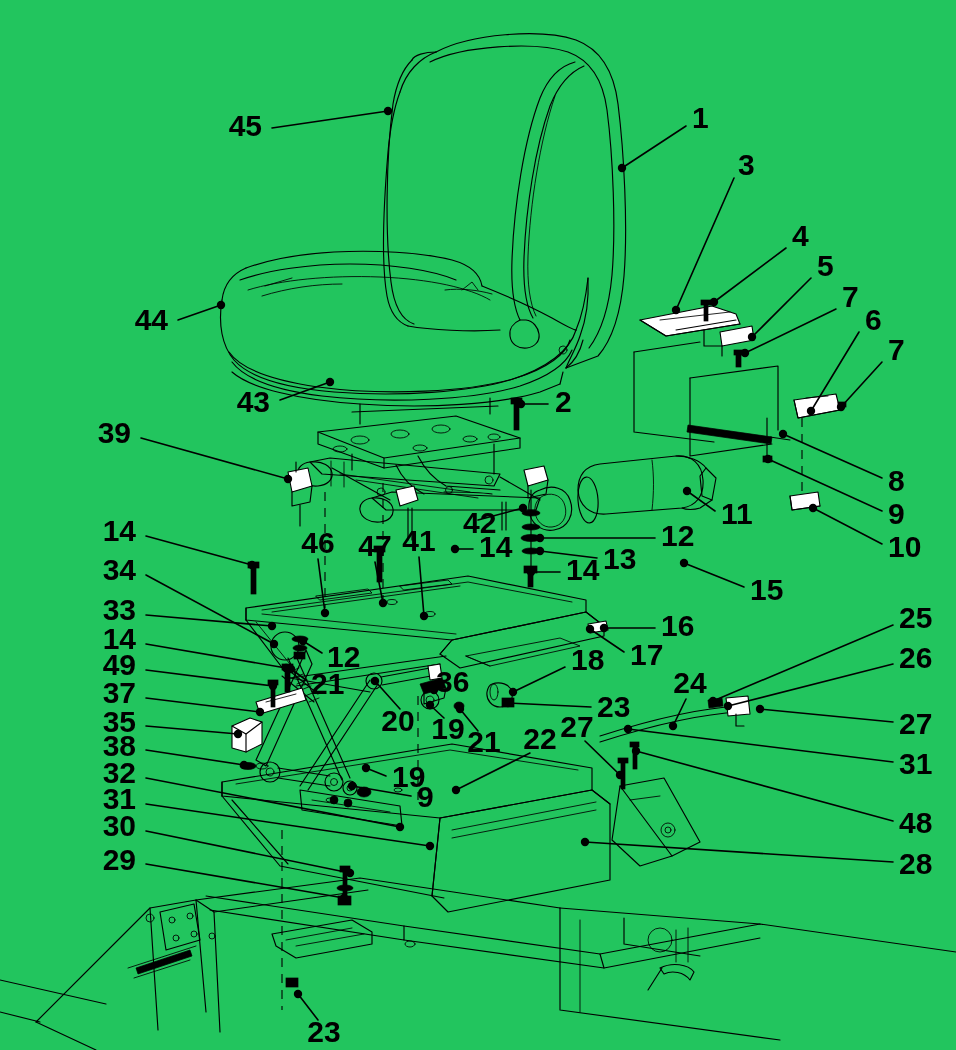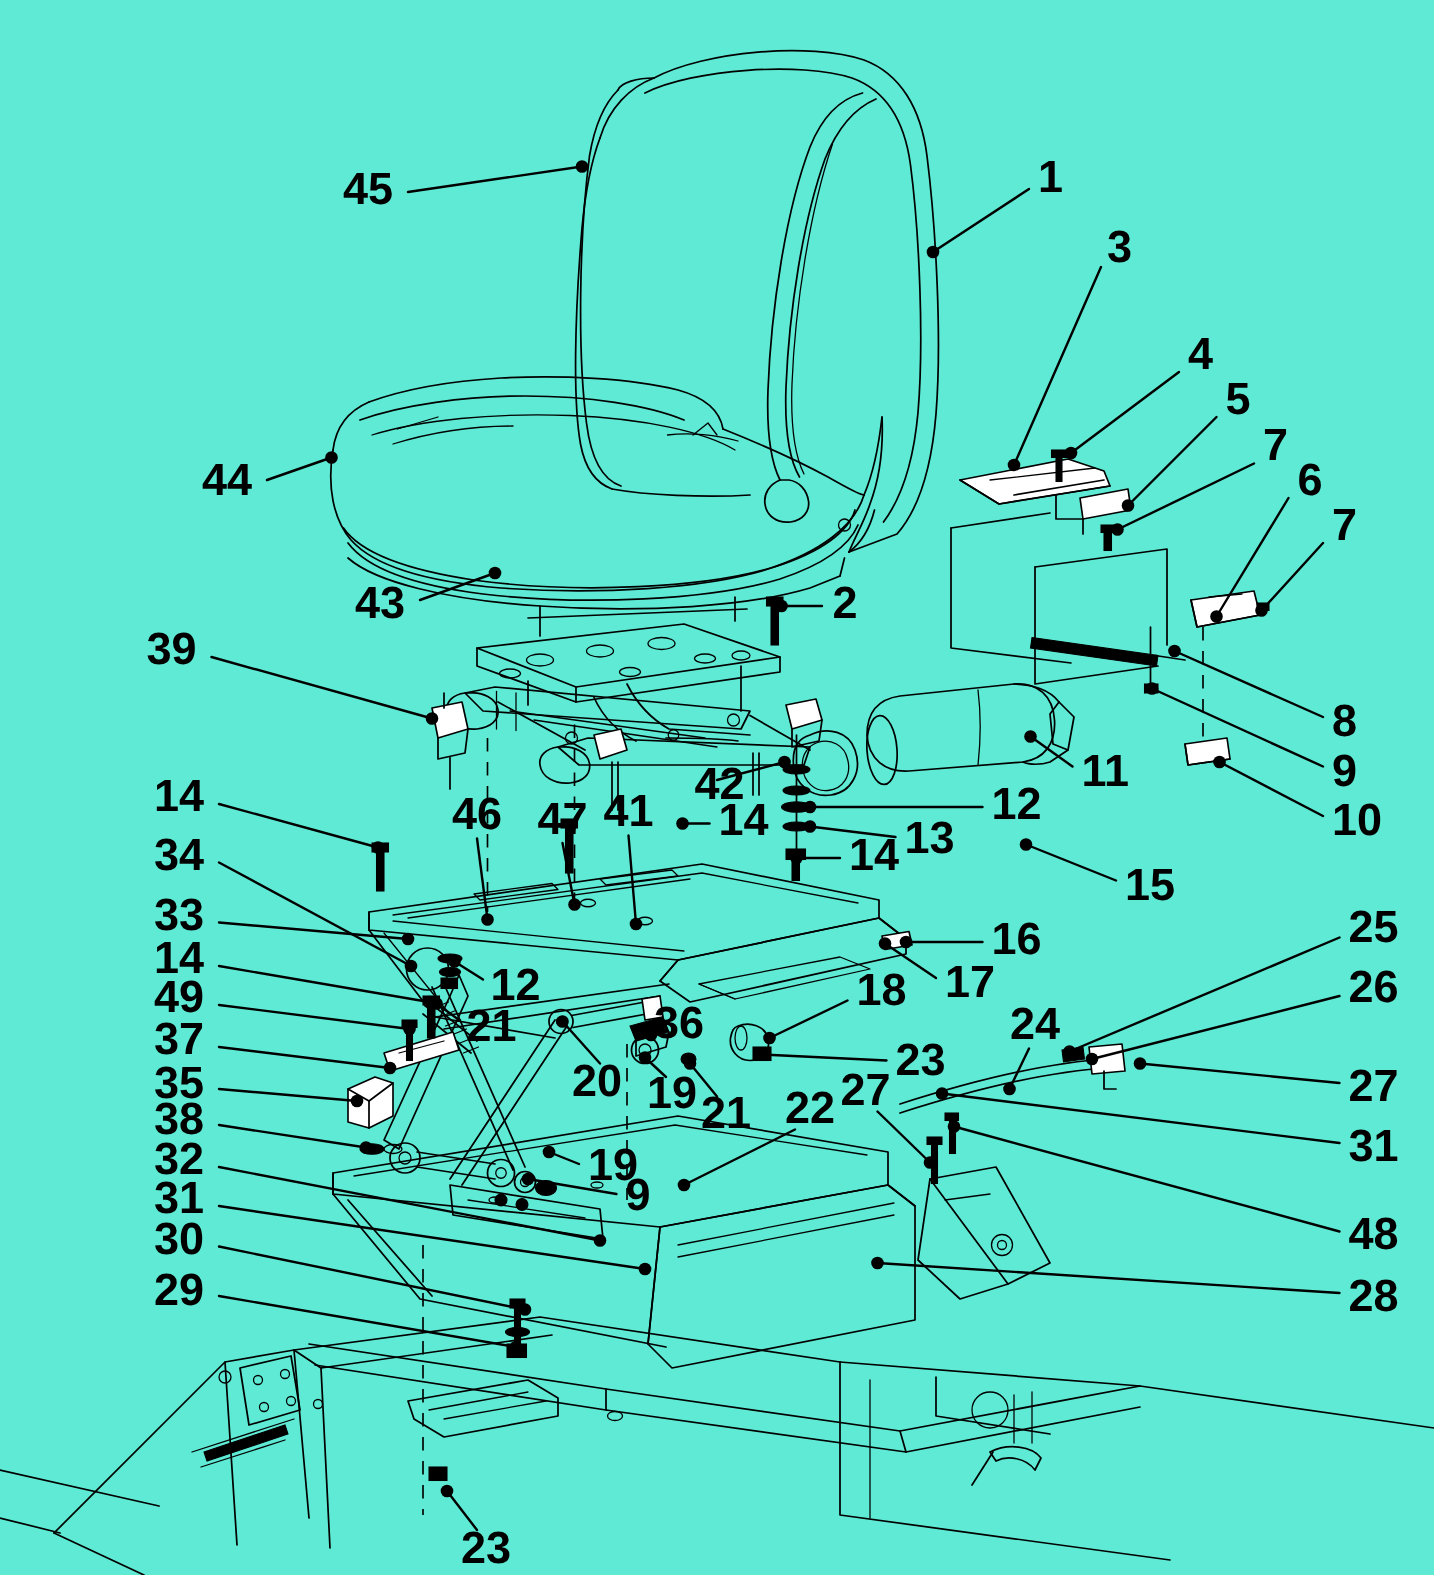--- a/index.html
+++ b/index.html
@@ -8,21 +8,21 @@
     padding: 0;
     background: #ffffff;
   }
   body {
     font-family: "Liberation Sans", sans-serif;
   }
   #diagram-root {
     position: relative;
     width: 956px;
     height: 1050px;
-    background: #5eead4;
+    background: #22c55e;
     overflow: hidden;
   }
   #diagram-svg {
     position: absolute;
     top: 0;
     left: 0;
     width: 956px;
     height: 1050px;
   }
   .part-line {

